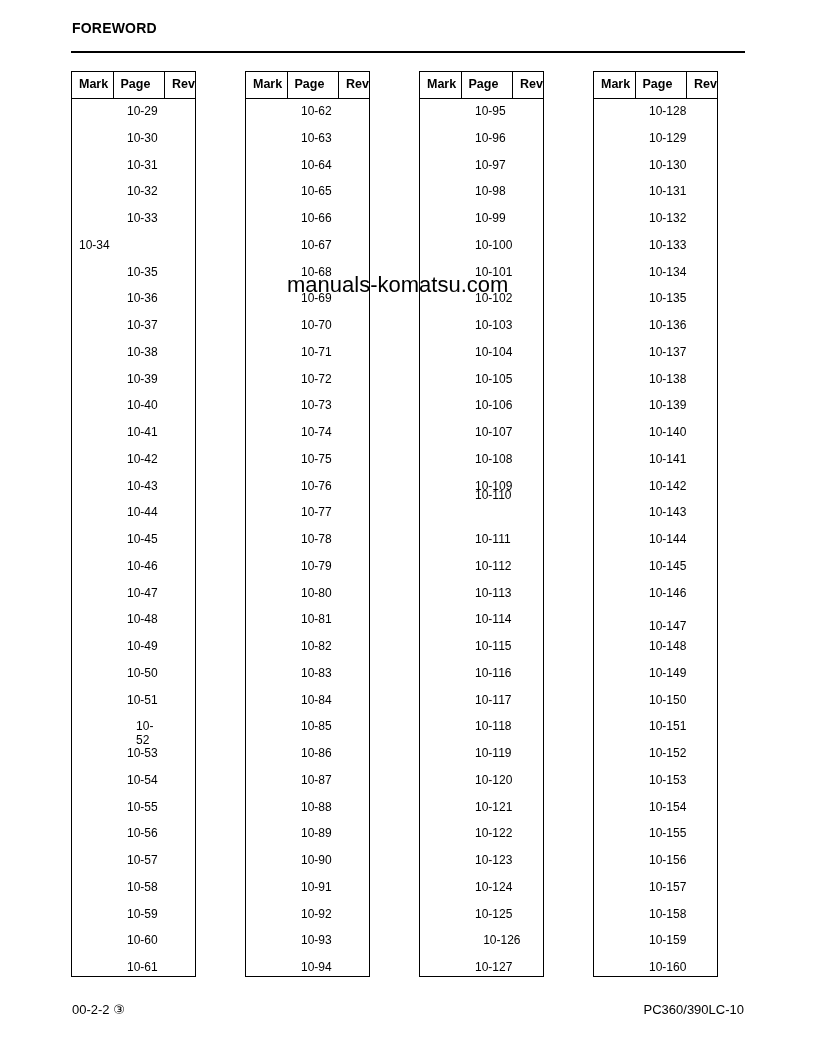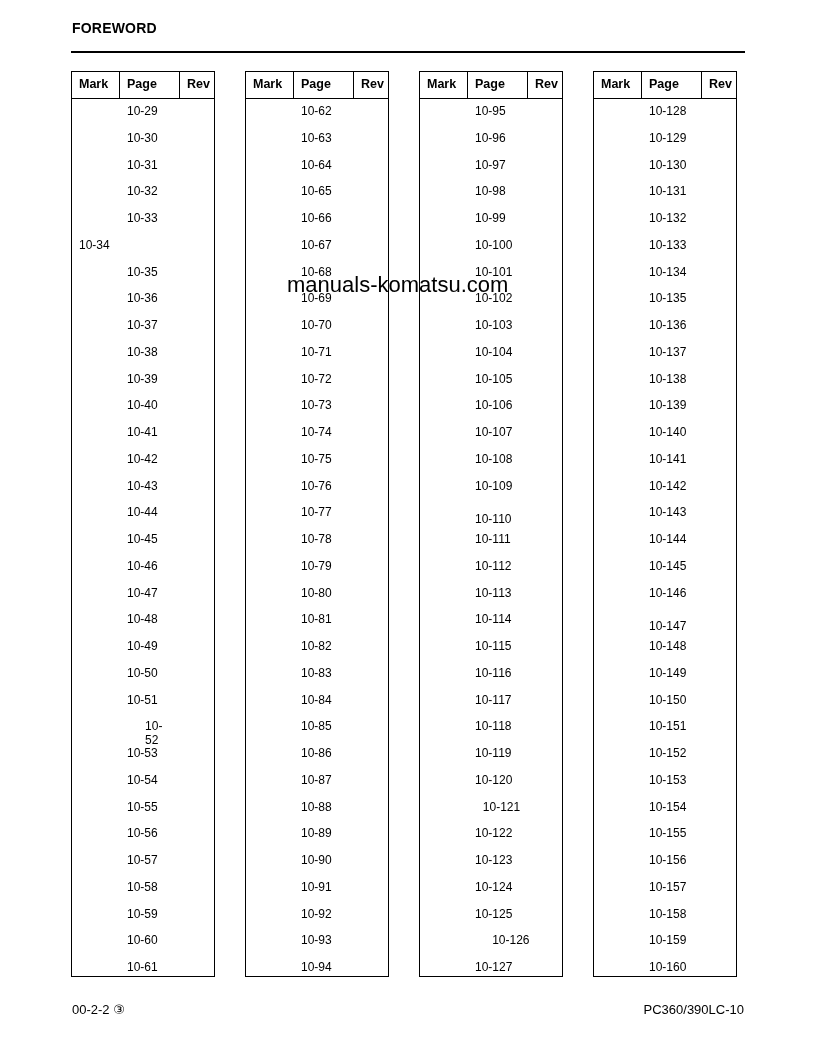--- a/index.html
+++ b/index.html
@@ -1,21 +1,21 @@
 <!DOCTYPE html>
 <html><head>
 <meta charset="utf-8">
 <style>
   html, body { margin:0; padding:0; background:#fff; }
   body { width:816px; height:1056px; position:relative; overflow:hidden;
          font-family:"Liberation Sans", "DejaVu Sans", sans-serif; color:#000; }
   .page-title { position:absolute; left:72px; top:20px; font-weight:bold; font-size:14px; letter-spacing:0.2px; }
   .title-rule { position:absolute; left:71px; top:51px; width:674px; height:2px; background:#000; }
   .watermark { position:absolute; left:287px; top:272px; font-size:22px; color:#000; z-index:5; }
-  .tbl { position:absolute; top:71px; width:144px; height:906px; border:1.5px solid #000; box-sizing:border-box; }
+  .tbl { position:absolute; top:71px; width:125px; height:906px; border:1.5px solid #000; box-sizing:border-box; }
   .tbl .hdr { display:flex; height:26px; border-bottom:1.5px solid #000; }
   .tbl .hdr div { font-size:12.5px; font-weight:bold; padding:5px 0 0 7px; box-sizing:border-box; }
   .tbl .hdr .c1 { width:48px; border-right:1.5px solid #000; }
   .tbl .hdr .c2 { width:60px; border-right:1.5px solid #000; }
   .tbl .hdr .c3 { flex:1; }
   .tbl .rows { position:relative; }
   .tbl .row { position:absolute; left:0; width:100%; height:26.7px; display:flex; font-size:12px; }
   .tbl .row .mark { width:48px; }
   .tbl .row .pg { width:60px; padding-left:7px; box-sizing:border-box; }
   .tbl .row .rev { flex:1; }
@@ -455,21 +455,21 @@
       <div class="row" style="top: 352.75px;">
         <div class="mark"></div>
         <div class="pg">10-108</div>
         <div class="rev"></div>
       </div>
       <div class="row" style="top: 379.5px;">
         <div class="mark"></div>
         <div class="pg">10-109</div>
         <div class="rev"></div>
       </div>
-      <div class="row" style="top: 413px;">
+      <div class="row" style="top: 383px; align-items: center;">
         <div class="mark"></div>
         <div class="pg">10-110</div>
         <div class="rev"></div>
       </div>
       <div class="row" style="top: 433px;">
         <div class="mark"></div>
         <div class="pg">10-111</div>
         <div class="rev"></div>
       </div>
       <div class="row" style="top: 459.75px;">
@@ -510,21 +510,21 @@
       <div class="row" style="top: 647px;">
         <div class="mark"></div>
         <div class="pg">10-119</div>
         <div class="rev"></div>
       </div>
       <div class="row" style="top: 673.75px;">
         <div class="mark"></div>
         <div class="pg">10-120</div>
         <div class="rev"></div>
       </div>
-      <div class="row" style="top: 700.5px; text-align: center;">
+      <div class="row" style="top: 700.5px;">
         <div class="mark"></div>
         <div class="pg">10-121</div>
         <div class="rev"></div>
       </div>
       <div class="row" style="top: 727.25px;">
         <div class="mark"></div>
         <div class="pg">10-122</div>
         <div class="rev"></div>
       </div>
       <div class="row" style="top: 754px;">

